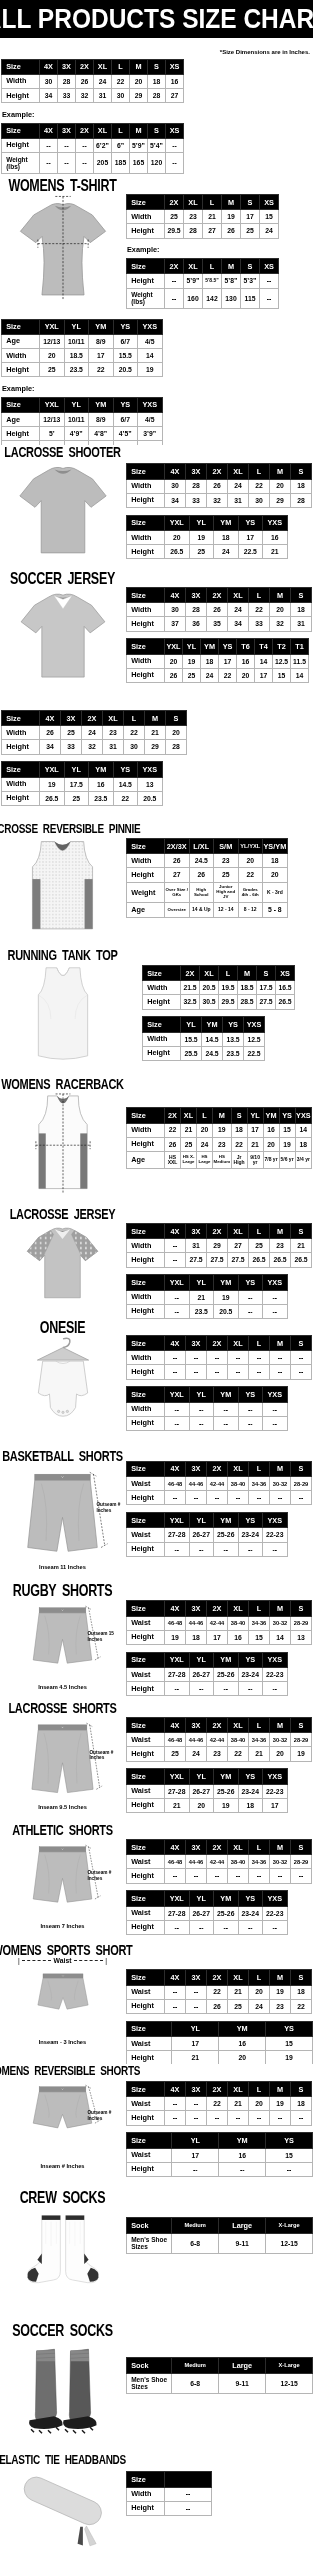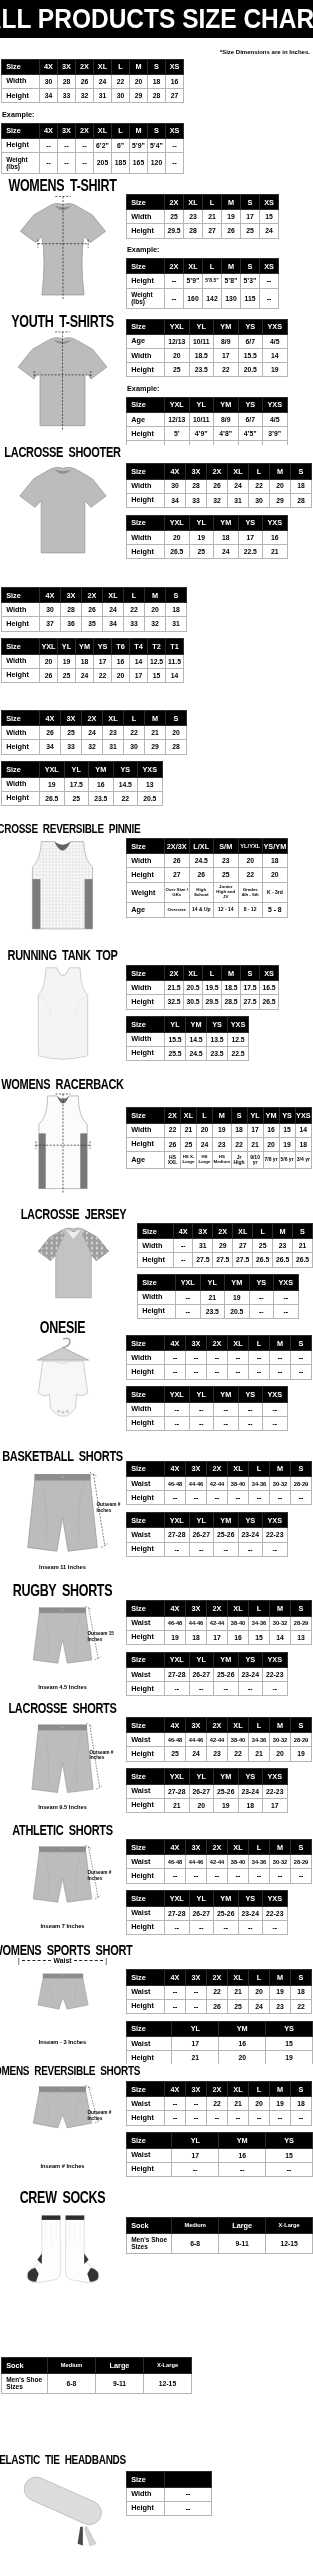--- a/index.html
+++ b/index.html
@@ -238,36 +238,20 @@
               <td>142</td>
               <td>130</td>
               <td>115</td>
               <td>--</td>
             </tr>
           </tbody>
         </table>
       </div>
     </section>
     <section class="product" style="height: 132px;">
-      <div class="left">
-        <h2 style="font-size: 12.5px;">YOUTH T-SHIRTS</h2>
-        <figure>
-          <svg width="113" height="105" viewBox="0 0 230 215">
-            <path d="M84,26 Q100,16 115,22 Q130,16 146,26 L177,44 L206,80 L174,104 L161,90 L161,200 L69,200 L69,90 L56,104 L24,80 L53,44 Z" fill="#bcbcbc" stroke="#949494" stroke-width="1.5"></path>
-            <path d="M97,24 Q115,42 133,24 Q115,31 97,24" fill="#8e8e8e"></path>
-            <g stroke="#1d1d1d" stroke-width="1.4" stroke-dasharray="4 3" fill="none">
-              <line x1="115" y1="8" x2="115" y2="209"></line>
-              <line x1="57" y1="96" x2="173" y2="96"></line>
-              <line x1="57" y1="88" x2="57" y2="104"></line>
-              <line x1="173" y1="88" x2="173" y2="104"></line>
-              <line x1="100" y1="8" x2="130" y2="8"></line>
-            </g>
-          </svg>
-        </figure>
-      </div>
       <div class="right" style="padding-top: 5.2px;">
         <table class="size-table">
           <thead>
             <tr>
               <th class="corner" style="width: 38px;">Size</th>
               <th style="width: 24.5px;">YXL</th>
               <th style="width: 24.5px;">YL</th>
               <th style="width: 24.5px;">YM</th>
               <th style="width: 24.5px;">YS</th>
               <th style="width: 24.5px;">YXS</th>
@@ -414,20 +398,30 @@
               <td>25</td>
               <td>24</td>
               <td>22.5</td>
               <td>21</td>
             </tr>
           </tbody>
         </table>
       </div>
     </section>
     <section class="product" style="height: 124px;">
+      <div class="left">
+        <h2 style="font-size: 12.5px;">SOCCER JERSEY</h2>
+        <figure>
+          <svg width="106" height="99" viewBox="0 0 230 215">
+            <path d="M84,26 Q100,16 115,22 Q130,16 146,26 L177,44 L206,80 L174,104 L161,90 L161,200 L69,200 L69,90 L56,104 L24,80 L53,44 Z" fill="#c7c7c7" stroke="#949494" stroke-width="1.5"></path>
+            <path d="M97,24 Q115,42 133,24 Q115,31 97,24" fill="#8e8e8e"></path>
+            <path d="M95,23 L115,52 L135,23 L115,31 Z" fill="#ffffff" stroke="#c2c2c2"></path>
+          </svg>
+        </figure>
+      </div>
       <div class="right" style="padding-top: 16.7px;">
         <table class="size-table">
           <thead>
             <tr>
               <th class="corner" style="width: 38px;">Size</th>
               <th style="width: 21px;">4X</th>
               <th style="width: 21px;">3X</th>
               <th style="width: 21px;">2X</th>
               <th style="width: 21px;">XL</th>
               <th style="width: 21px;">L</th>
@@ -629,21 +623,21 @@
               <td style="font-size: 4.4px;">Oversize</td>
               <td style="font-size: 5px;">14 &amp; Up</td>
               <td style="font-size: 5px;">12 - 14</td>
               <td style="font-size: 5px;">8 - 12</td>
               <td>5 - 8</td>
             </tr>
           </tbody>
         </table>
       </div>
     </section>
-    <section class="product" style="height: 129px;">
+    <section class="product" style="height: 129px; gap: 16px;">
       <div class="left">
         <h2 style="font-size: 11px;">RUNNING TANK TOP</h2>
         <figure>
           <svg width="112" height="104" viewBox="0 0 230 215">
             <path d="M80,14 L102,14 Q115,46 128,14 L150,14 Q152,58 166,70 L166,196 Q115,210 64,196 L64,70 Q78,58 80,14 Z" fill="#f4f4f4" stroke="#c0c0c0" stroke-width="1.5"></path>
             <path d="M102,14 Q115,46 128,14" fill="none" stroke="#cfcfcf" stroke-width="1.5"></path>
             <path d="M64,70 Q90,84 90,120" fill="none" stroke="#e1e1e1"></path>
             <path d="M166,70 Q140,84 140,120" fill="none" stroke="#e1e1e1"></path>
           </svg>
         </figure>
@@ -780,21 +774,21 @@
               <td style="font-size: 5px;">Jr High</td>
               <td style="font-size: 5px;">9/10 yr</td>
               <td style="font-size: 5px;">7/8 yr</td>
               <td style="font-size: 5px;">5/6 yr</td>
               <td style="font-size: 5px;">3/4 yr</td>
             </tr>
           </tbody>
         </table>
       </div>
     </section>
-    <section class="product" style="height: 112px; margin-left: 11px;">
+    <section class="product" style="height: 112px;">
       <div class="left">
         <h2 style="font-size: 11px;">LACROSSE JERSEY</h2>
         <figure>
           <svg width="89" height="84" viewBox="0 0 230 215">
             <defs>
               <pattern id="lxp" width="13" height="13" patternUnits="userSpaceOnUse">
                 <rect width="13" height="13" fill="#9f9f9f"></rect>
                 <path d="M6.5,2 L9,6.5 L6.5,11 L4,6.5 Z" fill="#e9e9e9"></path>
               </pattern>
             </defs>
@@ -1523,20 +1517,43 @@
               <td class="label" style="font-size: 6.5px;">Men's Shoe Sizes</td>
               <td>6-8</td>
               <td>9-11</td>
               <td>12-15</td>
             </tr>
           </tbody>
         </table>
       </div>
     </section>
     <section class="product" style="height: 131px;">
+      <div class="left">
+        <h2 style="font-size: 12.5px;">SOCCER SOCKS</h2>
+        <figure>
+          <svg width="115" height="108" viewBox="0 0 230 215">
+            <g transform="translate(82,0)">
+              <path d="M-19,28 L17,24 L21,146 Q23,158 13,164 L-15,168 Q-23,166 -21,148 Z" fill="#6e6e6e" stroke="#4f4f4f"></path>
+              <rect x="-19" y="26" width="37" height="22" fill="#888888"></rect>
+              <line x1="-19" y1="34" x2="18" y2="32" stroke="#6f6f6f"></line>
+              <line x1="-19" y1="42" x2="18" y2="40" stroke="#6f6f6f"></line>
+              <path d="M-33,166 L16,158 Q36,164 33,176 Q8,187 -23,182 Q-37,178 -33,166 Z" fill="#1c1c1c"></path>
+              <path d="M-30,184 l6,6 M-14,186 l6,6 M4,186 l6,6 M20,180 l6,6" stroke="#1c1c1c" stroke-width="3"></path>
+            </g>
+            <g transform="translate(150,0)">
+              <path d="M-19,28 L17,24 L21,146 Q23,158 13,164 L-15,168 Q-23,166 -21,148 Z" fill="#585858" stroke="#4f4f4f"></path>
+              <rect x="-19" y="26" width="37" height="22" fill="#888888"></rect>
+              <line x1="-19" y1="34" x2="18" y2="32" stroke="#6f6f6f"></line>
+              <line x1="-19" y1="42" x2="18" y2="40" stroke="#6f6f6f"></line>
+              <path d="M-33,166 L16,158 Q36,164 33,176 Q8,187 -23,182 Q-37,178 -33,166 Z" fill="#1c1c1c"></path>
+              <path d="M-30,184 l6,6 M-14,186 l6,6 M4,186 l6,6 M20,180 l6,6" stroke="#1c1c1c" stroke-width="3"></path>
+            </g>
+          </svg>
+        </figure>
+      </div>
       <div class="right" style="padding-top: 35px;">
         <table class="size-table">
           <thead>
             <tr>
               <th class="corner" style="width: 46px;">Sock</th>
               <th style="width: 48px; font-size: 5.7px;">Medium</th>
               <th style="width: 48px;">Large</th>
               <th style="width: 48px; font-size: 5.7px;">X-Large</th>
             </tr>
           </thead>

